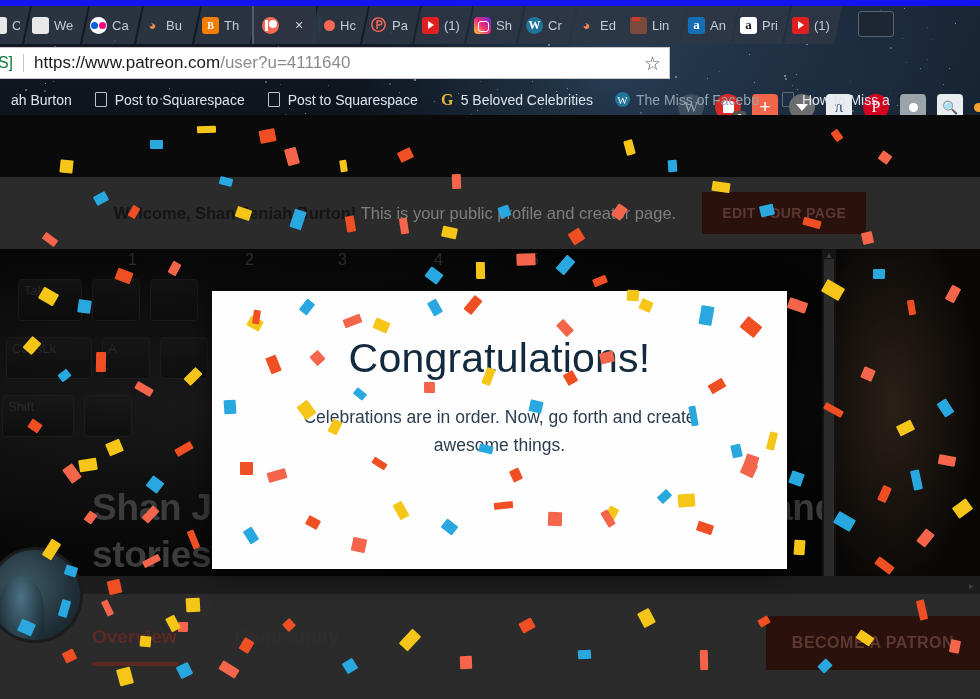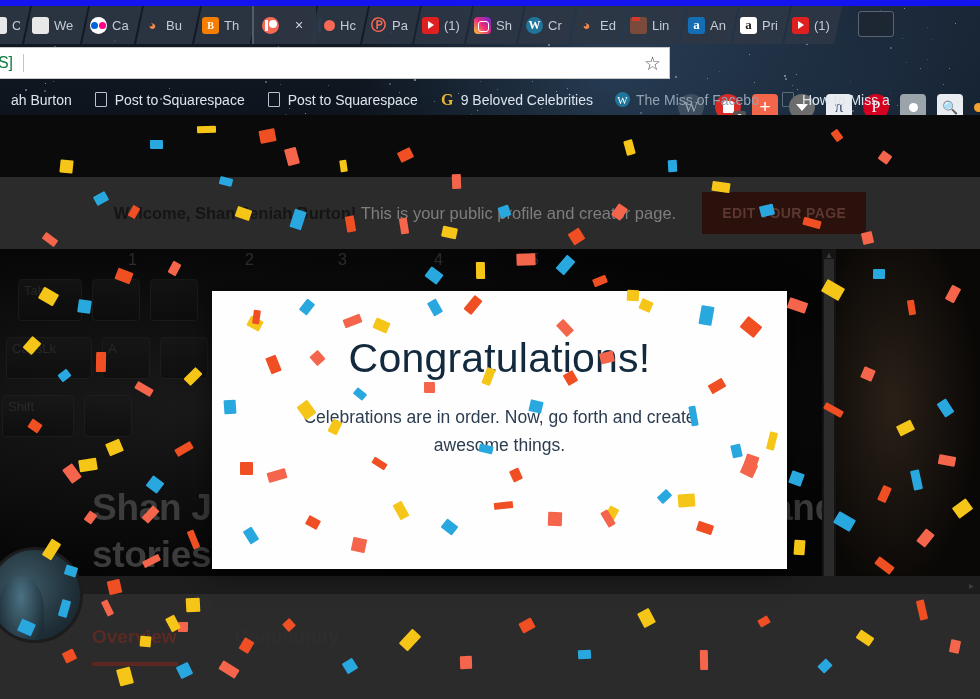--- a/index.html
+++ b/index.html
@@ -342,20 +342,21 @@
         <span class="h-arrow">◂</span>
         <span class="h-arrow">▸</span>
       </div>
     </div>
 
     <div class="tabs-row">
       <div class="ptabs">
         <div class="ptab active">Overview</div>
         <div class="ptab">Community</div>
       </div>
+      <button class="become-btn">BECOME A PATRON</button>
     </div>
 
     <div class="avatar"></div>
   </div>
 
   <div class="modal-shade"></div>
   <div class="modal">
     <div class="modal-title">Congratulations!</div>
     <div class="modal-body">Celebrations are in order. Now, go forth and create awesome things.</div>
   </div>
@@ -728,20 +729,21 @@
           <span class="favicon fi-yt"></span>
           <span class="tlabel">(1)</span>
         </div>
         <div class="tab-newbtn" style="left: 858px;"></div>
       </div>
 
     <div class="urlrow">
       <div class="omnibox">
         <span class="sec-label">on, Inc. [US]</span>
         <span class="sec-div"></span>
+        <span class="url-txt"><b>https://www.patreon.com</b><span>/user?u=4111640</span></span>
         <span class="star-icon">☆</span>
       </div>
 
       <div class="ext-tray">
         <span class="ext ext-wp">W</span>
         <span class="ext ext-adblock">
           <span class="hand"></span>
           <span class="ext-badge">3</span>
         </span>
         <span class="ext ext-plus">+</span>
@@ -769,21 +771,21 @@
           <span>Post to Squarespace</span>
         </div>
         <div class="bm">
           <span class="bm-ico">
             <span class="bm-doc"></span>
           </span>
           <span>Post to Squarespace</span>
         </div>
         <div class="bm">
           <span class="bm-ico bm-g">G</span>
-          <span>9 Beloved Celebrities</span>
+          <span>5 Beloved Celebrities</span>
         </div>
         <div class="bm dim">
           <span class="bm-ico">
             <span class="bm-wp">W</span>
           </span>
           <span>The Miss of Facebo</span>
         </div>
         <div class="bm">
           <span class="bm-ico">
             <span class="bm-doc faint"></span>

